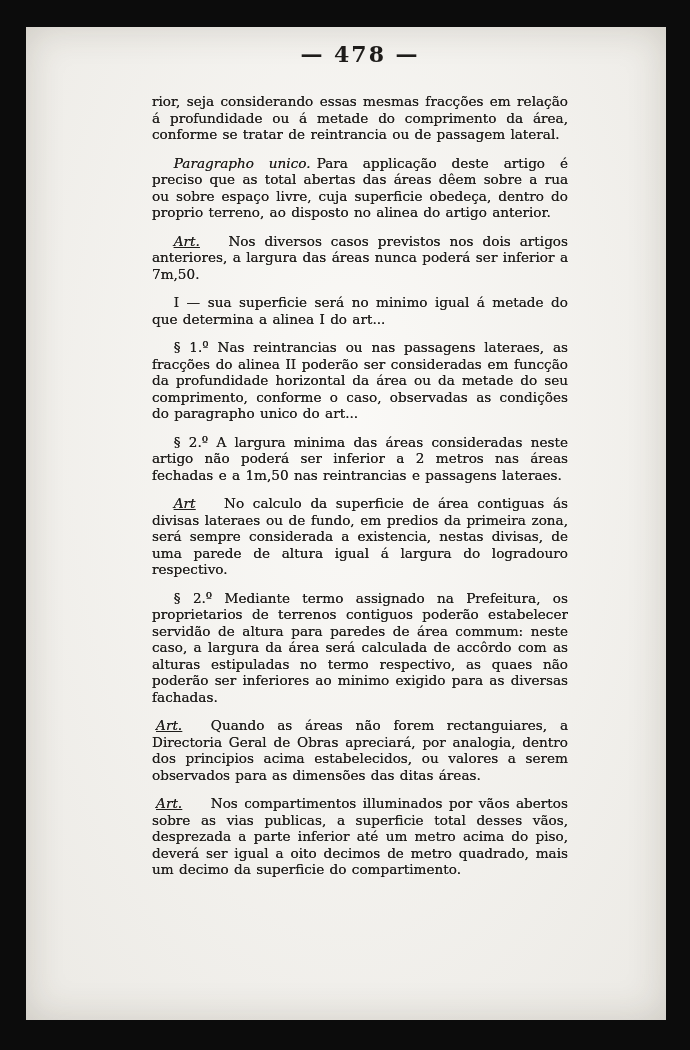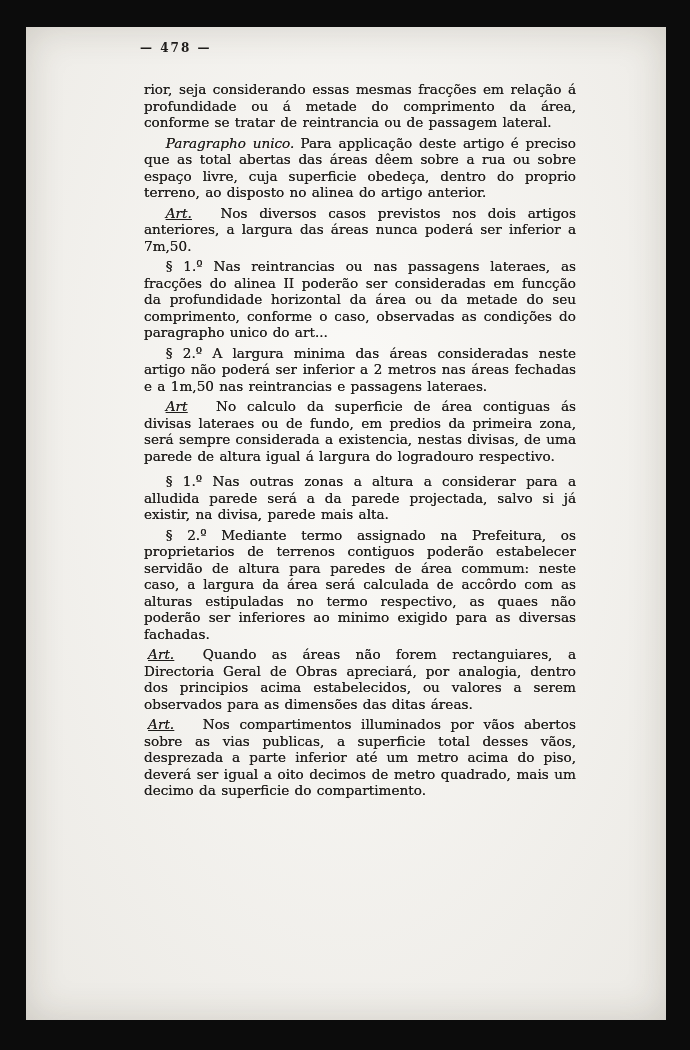--- a/index.html
+++ b/index.html
@@ -24,58 +24,58 @@
     left:26px; top:27px;
     width:640px; height:993px;
     background:
       radial-gradient(ellipse at 50% 40%, rgba(255,255,255,0.5), rgba(0,0,0,0.04) 95%),
       var(--paper);
     box-shadow:inset 0 0 38px rgba(60,50,30,0.18);
     overflow:hidden;
   }
   .page-number{
     margin:14px 86px 0 114px;
-    text-align:left;
-    font-size:12px;
+    text-align:center;
+    font-size:22px;
     letter-spacing:2px;
     color:var(--ink);
     font-weight:bold;
   }
   .text-block{
     margin:26px 86px 0 114px;
     width:440px;
     color:var(--ink);
     font-size:13.6px;
     line-height:16.5px;
     text-align:justify;
     word-spacing:1px;
     text-shadow:0 0 0.45px rgba(30,28,26,0.85);
   }
-  .paragraph{ margin:4px; }
+  .paragraph{ margin:12px; }
   .paragraph-lead{
     font-style:italic;
     margin-right:0.45em;
   }
   .paragraph-lead.wide-gap{
     margin-right:2.1em;
     text-decoration:underline;
   }
 </style>
 </head>
 <body>
 
 <div class="scan-frame">
   <div class="document-page">
     <div class="page-number">— 478 —</div>
     <div class="text-block">
         <p class="paragraph" style="text-indent: 0em;"><span class="paragraph-text">rior, seja considerando essas mesmas fracções em relação á profundidade ou á metade do comprimento da área, conforme se tratar de reintrancia ou de passagem lateral.</span></p>
         <p class="paragraph" style="text-indent: 1.6em;"><span class="paragraph-lead">Paragrapho unico.</span><span class="paragraph-text">Para applicação deste artigo é preciso que as total abertas das áreas dêem sobre a rua ou sobre espaço livre, cuja superficie obedeça, dentro do proprio terreno, ao disposto no alinea do artigo anterior.</span></p>
         <p class="paragraph" style="text-indent: 1.6em;"><span class="paragraph-lead wide-gap">Art.</span><span class="paragraph-text">Nos diversos casos previstos nos dois artigos anteriores, a largura das áreas nunca poderá ser inferior a 7m,50.</span></p>
+        <p class="paragraph" style="text-indent: 1.6em;"><span class="paragraph-text">I — sua superficie será no minimo igual á metade do que determina a alinea I do art...</span></p>
         <p class="paragraph" style="text-indent: 1.6em;"><span class="paragraph-text">§ 1.º Nas reintrancias ou nas passagens lateraes, as fracções do alinea II poderão ser consideradas em funcção da profundidade horizontal da área ou da metade do seu comprimento, conforme o caso, observadas as condições do paragrapho unico do art...</span></p>
         <p class="paragraph" style="text-indent: 1.6em;"><span class="paragraph-text">§ 2.º A largura minima das áreas consideradas neste artigo não poderá ser inferior a 2 metros nas áreas fechadas e a 1m,50 nas reintrancias e passagens lateraes.</span></p>
         <p class="paragraph" style="text-indent: 1.6em;"><span class="paragraph-lead wide-gap">Art</span><span class="paragraph-text">No calculo da superficie de área contiguas ás divisas lateraes ou de fundo, em predios da primeira zona, será sempre considerada a existencia, nestas divisas, de uma parede de altura igual á largura do logradouro respectivo.</span></p>
-        <p class="paragraph" style="text-indent: 1.6em; margin-top: 9px;"><span class="paragraph-text">§ 1.º Nas outras zonas a altura a considerar para a alludida parede será a da parede projectada, salvo si já existir, na divisa, parede mais alta.</span></p>
         <p class="paragraph" style="text-indent: 1.6em;"><span class="paragraph-text">§ 2.º Mediante termo assignado na Prefeitura, os proprietarios de terrenos contiguos poderão estabelecer servidão de altura para paredes de área commum: neste caso, a largura da área será calculada de accôrdo com as alturas estipuladas no termo respectivo, as quaes não poderão ser inferiores ao minimo exigido para as diversas fachadas.</span></p>
         <p class="paragraph" style="text-indent: 0.3em;"><span class="paragraph-lead wide-gap">Art.</span><span class="paragraph-text">Quando as áreas não forem rectanguiares, a Directoria Geral de Obras apreciará, por analogia, dentro dos principios acima estabelecidos, ou valores a serem observados para as dimensões das ditas áreas.</span></p>
         <p class="paragraph" style="text-indent: 0.3em;"><span class="paragraph-lead wide-gap">Art.</span><span class="paragraph-text">Nos compartimentos illuminados por vãos abertos sobre as vias publicas, a superficie total desses vãos, desprezada a parte inferior até um metro acima do piso, deverá ser igual a oito decimos de metro quadrado, mais um decimo da superficie do compartimento.</span></p>
       </div>
   </div>
 </div>
 
 </body></html>

